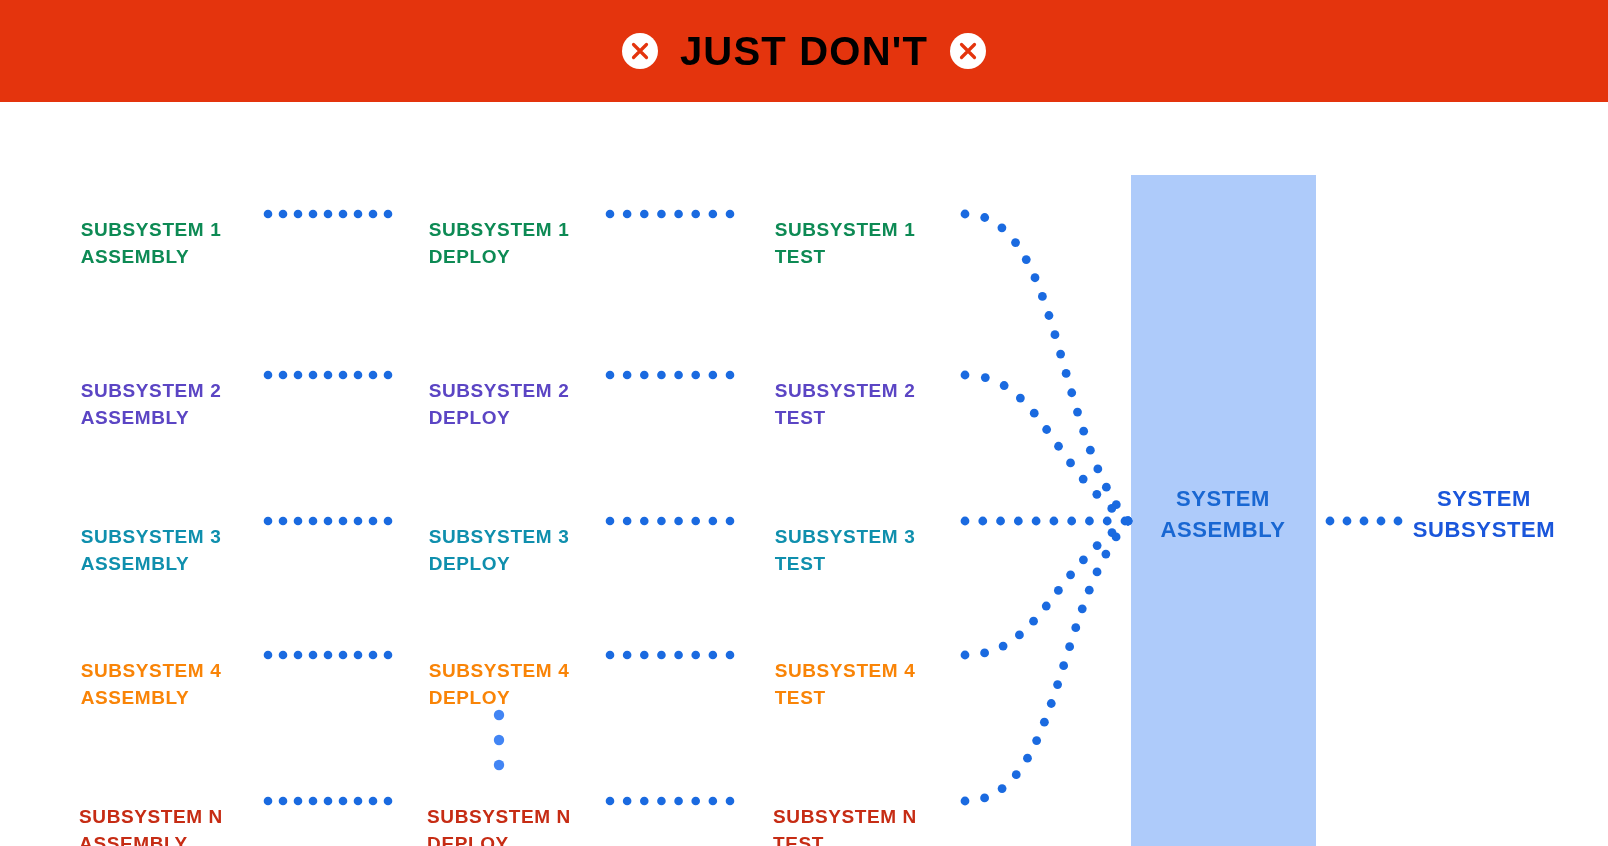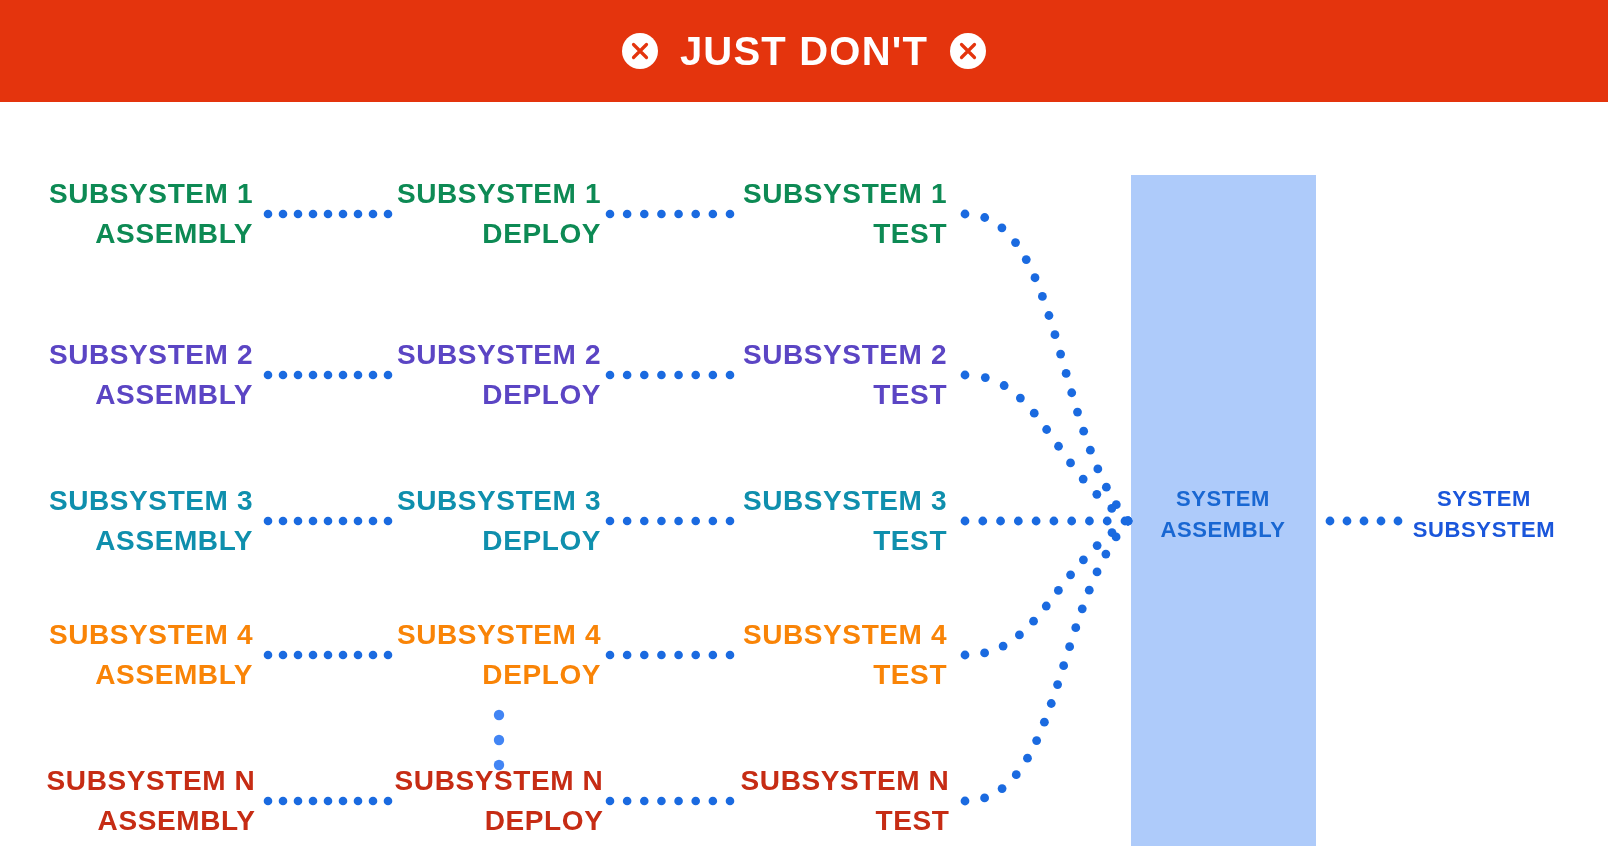--- a/index.html
+++ b/index.html
@@ -56,27 +56,28 @@
     position: absolute;
     left: 0;
     top: 0;
     width: 1608px;
     height: 744px;
   }
 
   
   .node {
     position: absolute;
-    text-align: right;
-    font-size: 28px;
+    text-align: left;
+    font-size: 19px;
     font-weight: 700;
     letter-spacing: 0.6px;
     line-height: 1.42;
     white-space: pre-line;
     transform: translate(-50%, -50%);
+    margin-top: 30px;
   }
   .node-line { display: block; }
 
   .sys-assembly {
     position: absolute;
     text-align: center;
     font-size: 22px;
     font-weight: 700;
     letter-spacing: 0.6px;
     line-height: 1.42;
@@ -97,21 +98,21 @@
 </head>
 <body>
 
 <div class="banner" style="background: rgb(228, 52, 13);">
   <span class="banner-icon">
     <svg viewBox="0 0 36 36" width="36" height="36" aria-hidden="true">
       <circle cx="18" cy="18" r="18" fill="#ffffff"></circle>
       <path d="M11.5 11.5 L24.5 24.5 M24.5 11.5 L11.5 24.5" stroke="#e4340d" stroke-width="3.2" stroke-linecap="round"></path>
     </svg>
   </span>
-  <span class="banner-title" style="color: #ffffff;">JUST DON'T</span>
+  <span class="banner-title" style="color: #000000;">JUST DON'T</span>
   <span class="banner-icon">
     <svg viewBox="0 0 36 36" width="36" height="36" aria-hidden="true">
       <circle cx="18" cy="18" r="18" fill="#ffffff"></circle>
       <path d="M11.5 11.5 L24.5 24.5 M24.5 11.5 L11.5 24.5" stroke="#e4340d" stroke-width="3.2" stroke-linecap="round"></path>
     </svg>
   </span>
 </div>
 
 <div class="canvas">
 

